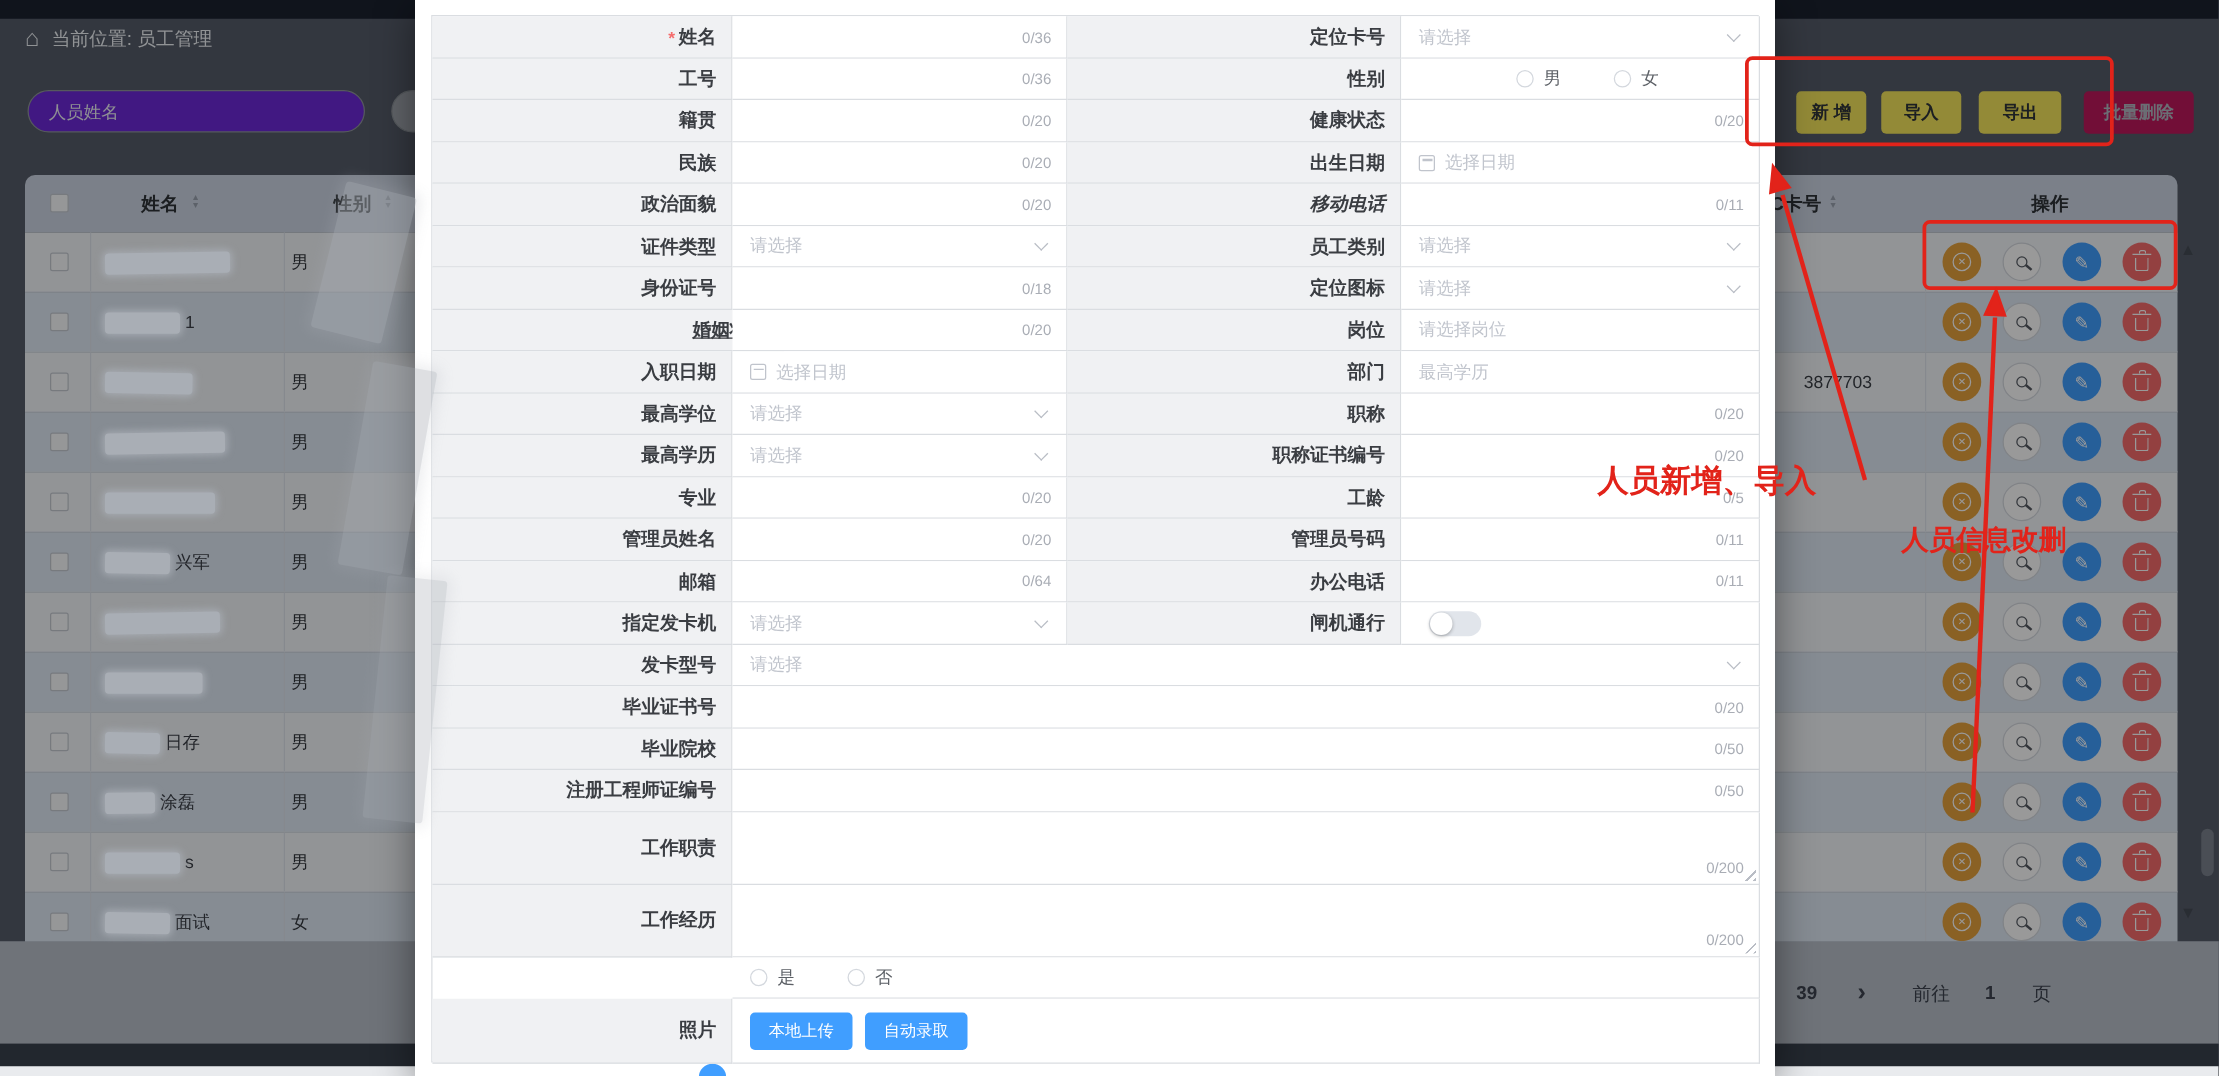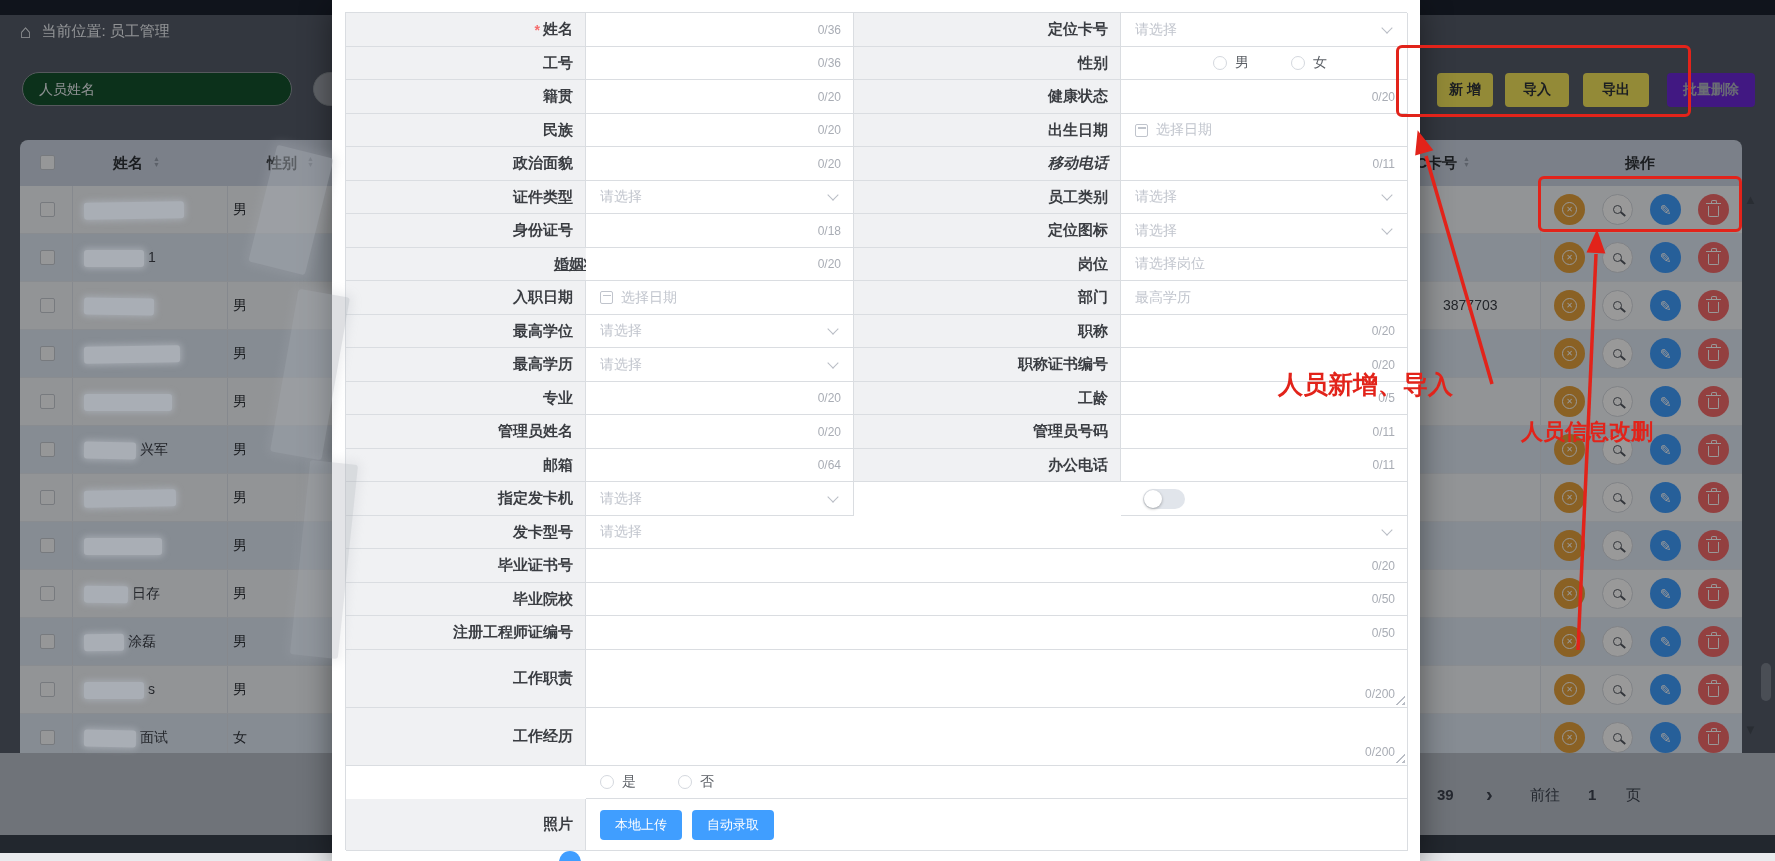--- a/index.html
+++ b/index.html
@@ -6,26 +6,26 @@
   #stage{position:relative;width:1775px;height:861px;overflow:hidden;background:#555c69;
          font-family:"Liberation Sans",sans-serif;}
   #stage *{box-sizing:border-box;}
   .abs{position:absolute;}
   
   #page{position:absolute;inset:0;z-index:1;}
   .topbar{position:absolute;left:0;top:0;width:1775px;height:15px;background:#1b2230;}
   .crumb{position:absolute;left:20px;top:22px;color:#f2f5f9;font-size:15px;display:flex;align-items:center;gap:10px;}
   .crumb .home{font-size:19px;line-height:1;}
   .searchbox{position:absolute;left:22px;top:72px;width:270px;height:34px;border-radius:17px;
-             background:#14532d;border:1px solid #8f959c;padding:0 16px;font-size:14px;color:#fff;outline:none;}
+             background:#6d28d9;border:1px solid #8f959c;padding:0 16px;font-size:14px;color:#fff;outline:none;}
   .searchbox::placeholder{color:#eef1f5;opacity:1;}
   .sliver{position:absolute;left:313px;top:72px;width:60px;height:34px;border-radius:17px;background:#a0a6ad;border:1px solid #8f959c;}
   .ybtn{position:absolute;top:73px;height:34px;border:none;border-radius:4px;background:#f6e75c;
         color:#30343a;font-size:14px;font-weight:700;font-family:inherit;display:flex;align-items:center;justify-content:center;}
-  .ybtn.gbtn{background:#6d28d9;color:#b2b8c2;}
+  .ybtn.gbtn{background:#be185d;color:#b2b8c2;}
   .thead{position:absolute;left:20px;top:140px;width:1722px;height:46px;background:#ced6e4;border-radius:8px 8px 0 0;}
   .hlabel{position:absolute;top:14px;font-size:15px;font-weight:700;color:#2e3237;white-space:nowrap;}
   .caret{position:absolute;display:flex;flex-direction:column;line-height:6px;font-size:7px;color:#9aa2b0;top:16px;}
   .cbx{position:absolute;width:15px;height:15px;border:1.5px solid #c6cbd3;border-radius:2px;background:#fbfcfd;}
   .trow{position:absolute;left:20px;width:1722px;height:48px;background:#f4f7fb;border-bottom:1px solid #e4e9f1;}
   .trow.even{background:#dfe9f6;}
   .vline{position:absolute;top:0;bottom:0;width:1px;background:#e0e5ed;}
   .gender{position:absolute;left:213px;top:15px;font-size:14px;color:#33373d;}
   .icval{position:absolute;left:1423px;top:15px;font-size:14px;color:#3a3e45;}
   .namesuf{position:absolute;top:15px;font-size:14px;color:#3c4048;}
@@ -557,20 +557,23 @@
         <div class="fcell ffield" style="left: 775px; top: 436px; width: 287px; height: 33px;">
           <span class="counter">0/11</span>
         </div>
         <div class="fcell flabel" style="left: 0px; top: 469px; width: 240px; height: 34px;">
           <span>指定发卡机</span>
         </div>
         <div class="fcell ffield" style="left: 240px; top: 469px; width: 268px; height: 34px;">
           <span class="ph">请选择</span>
           <span class="chev"></span>
         </div>
+        <div class="fcell flabel" style="left: 508px; top: 469px; width: 267px; height: 34px;">
+          <span>闸机通行</span>
+        </div>
         <div class="fcell ffield" style="left: 775px; top: 469px; width: 287px; height: 34px;">
           <span class="toggle"></span>
         </div>
         <div class="fcell flabel" style="left: 0px; top: 503px; width: 240px; height: 33px;">
           <span>发卡型号</span>
         </div>
         <div class="fcell ffield" style="left: 240px; top: 503px; width: 822px; height: 33px;">
           <span class="ph">请选择</span>
           <span class="chev"></span>
         </div>

